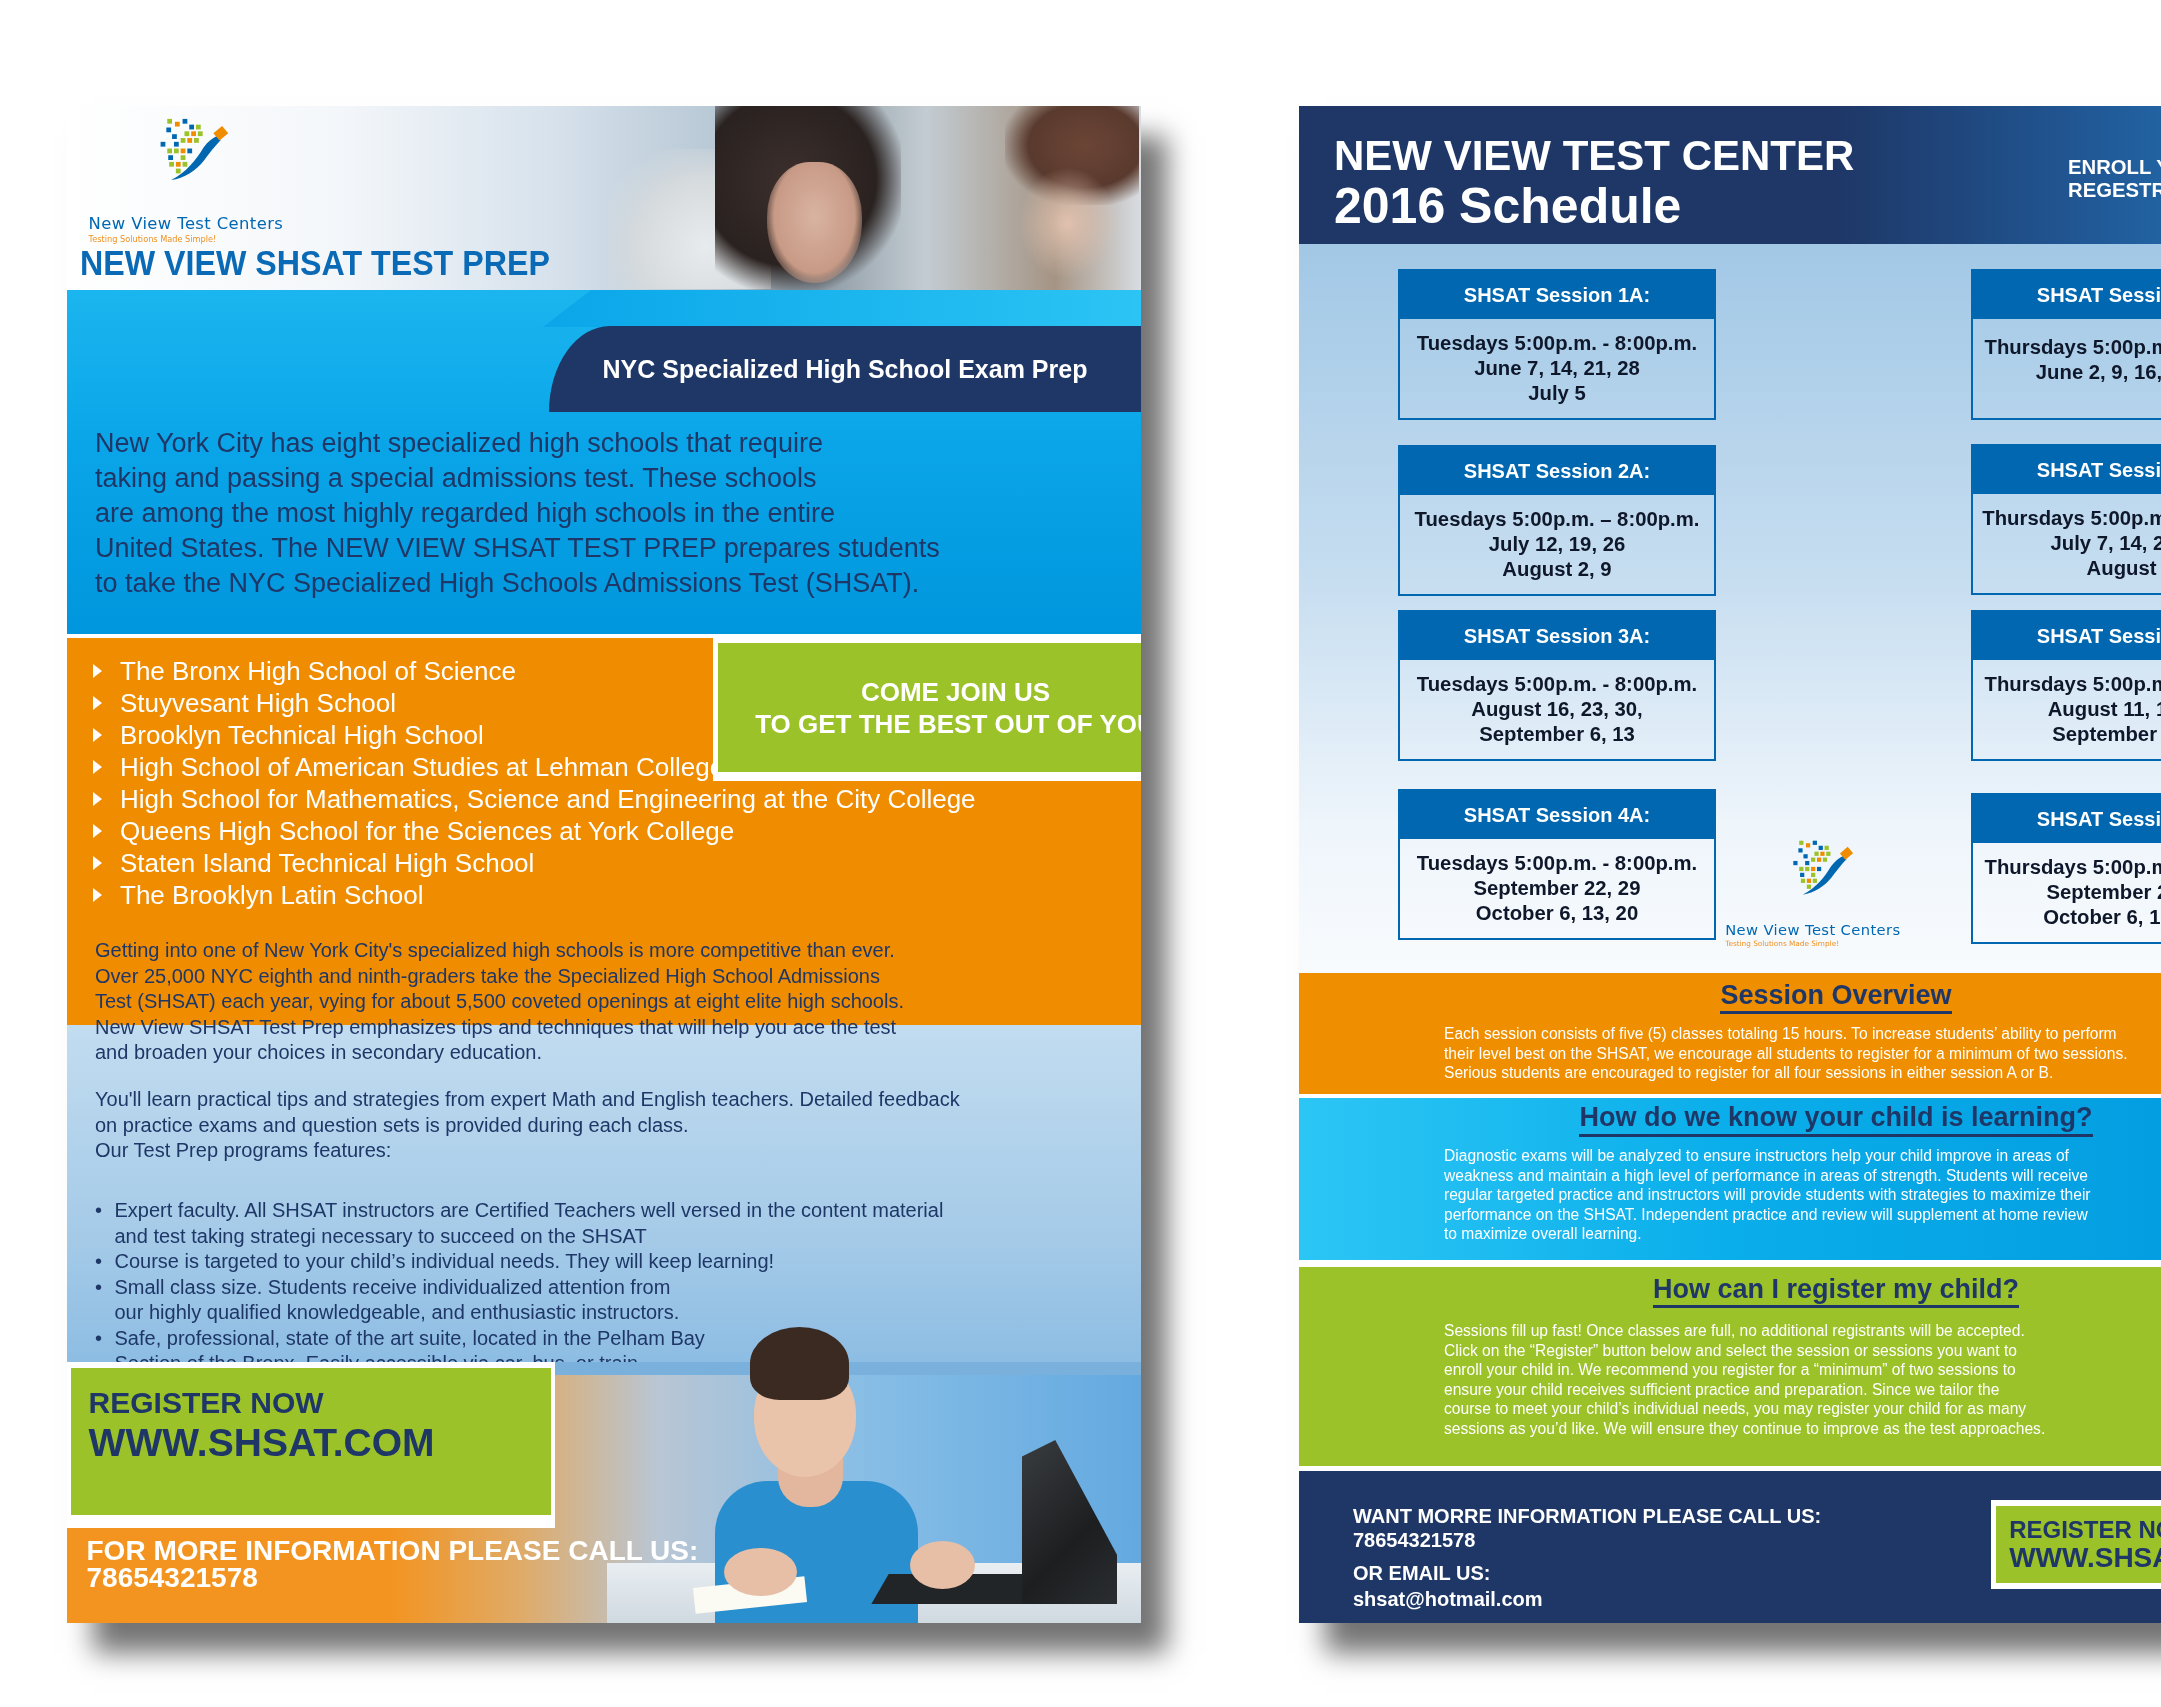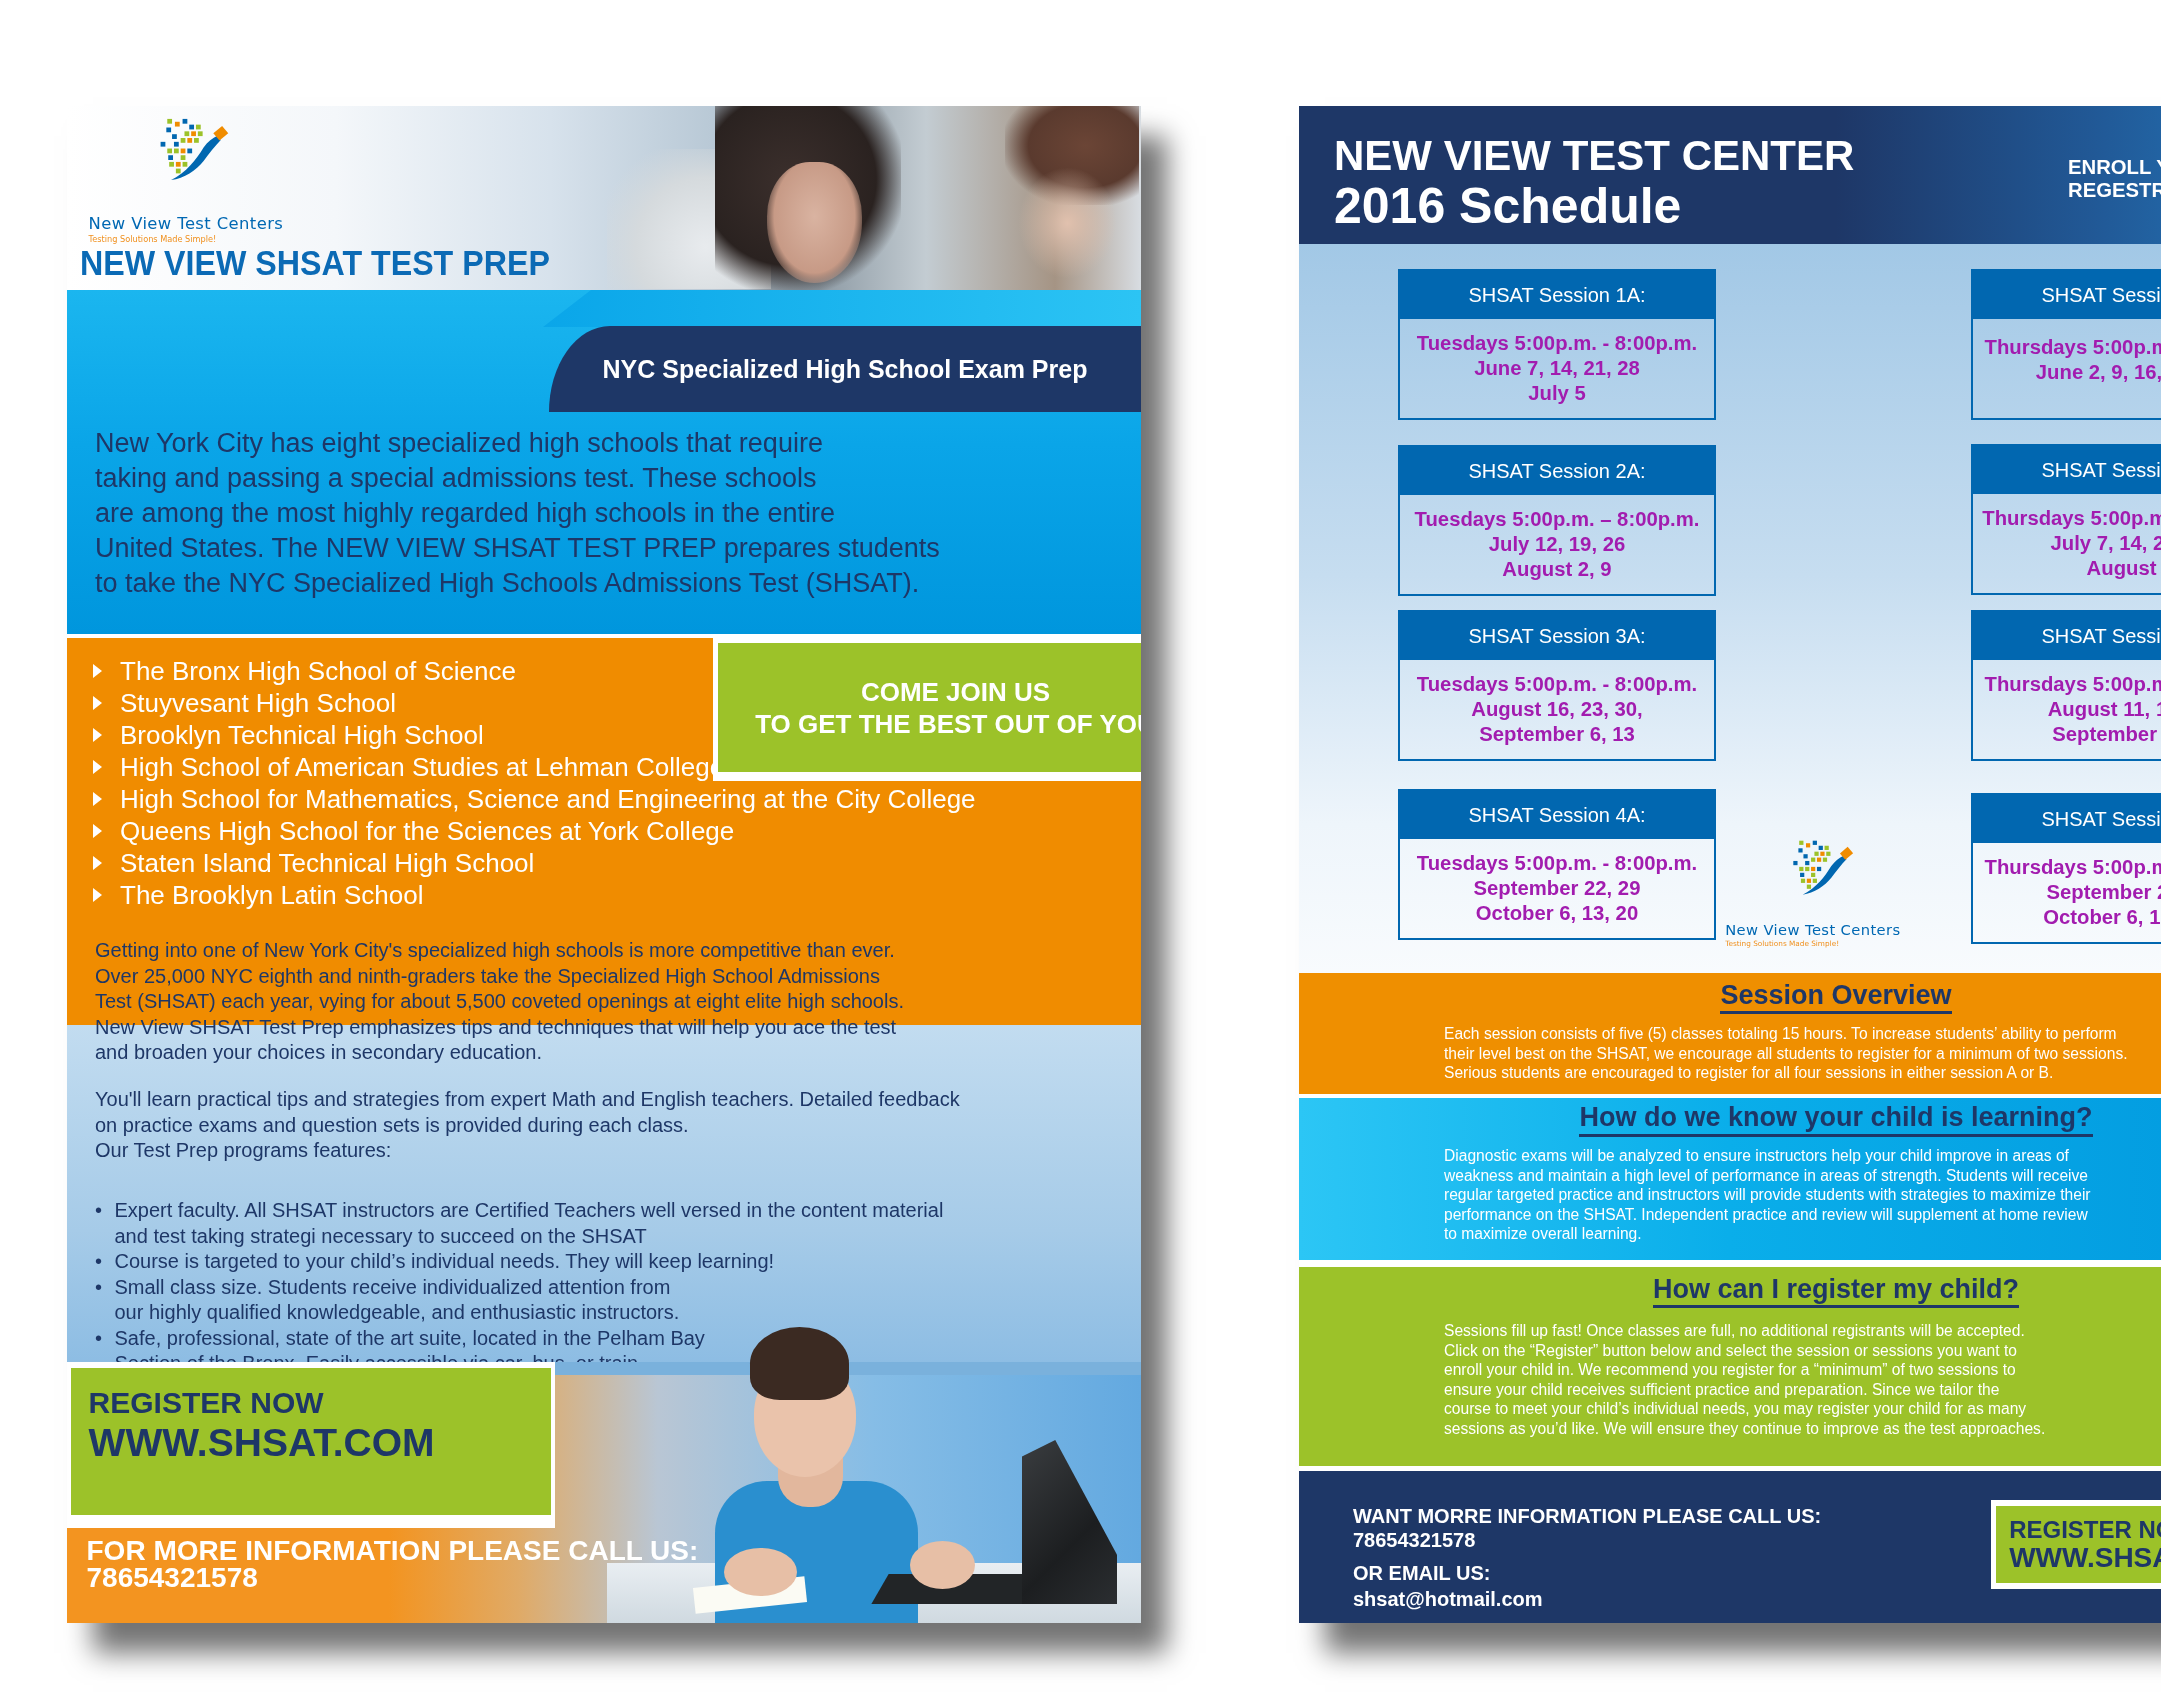--- a/index.html
+++ b/index.html
@@ -85,22 +85,22 @@
     background: linear-gradient(90deg, #1e3767 0%, #1e3767 50%, #215a98 75%, #2583c7 100%); }
   .rp-title-1, .rp-title-2 { color: #ffffff; font-weight: bold; white-space: nowrap; }
   .rp-title-1 { left: 35px; top: 26px; font-size: 42px; }
   .rp-title-2 { left: 35px; top: 71px; font-size: 50px; }
   .rp-enroll { left: 769px; top: 50px; color: #ffffff; font-weight: bold; font-size: 20.3px; line-height: 22.5px; }
   .rp-enroll div { white-space: nowrap; }
 
   .rp-sched-bg { left: 0; top: 138px; width: 1074px; height: 828px;
     background: linear-gradient(180deg, #a2c8e6 0%, #c6ddf0 40%, #eef5fb 70%, #ffffff 100%); }
   .sess { position: absolute; width: 318px; border: 2.6px solid #0167b0; background: transparent; }
-  .sess-head { background: #0167b0; height: 48px; display: flex; align-items: center; justify-content: center; color: #ffffff; font-weight: normal; font-size: 20px; white-space: nowrap; }
-  .sess-body { height: 99px; display: flex; flex-direction: column; align-items: center; justify-content: center; color: #a21caf; font-weight: bold; font-size: 20.3px; line-height: 25px; }
+  .sess-head { background: #0167b0; height: 48px; display: flex; align-items: center; justify-content: center; color: #ffffff; font-weight: bold; font-size: 20px; white-space: nowrap; }
+  .sess-body { height: 99px; display: flex; flex-direction: column; align-items: center; justify-content: center; color: #0f172a; font-weight: bold; font-size: 20.3px; line-height: 25px; }
   .sess-body div { white-space: nowrap; }
 
   .rp-overview { left: 0; top: 867px; width: 1074px; height: 121px; background: #ef8f00; }
   .rp-learning { left: 0; top: 992px; width: 1074px; height: 162px; background: linear-gradient(90deg, #2cc6f5 0%, #0aaeea 40%, #0096dd 100%); }
   .rp-register { left: 0; top: 1161px; width: 1074px; height: 199px; background: #9cc229; }
   .rp-footer { left: 0; top: 1365px; width: 1074px; height: 152px; background: #1e3767; }
 
   .sec-title { position: absolute; left: 0; width: 100%; text-align: center; color: #1e3767; font-weight: bold; font-size: 27px; }
   .sec-title span { display: inline-block; border-bottom: 3.9px solid #1e3767; padding-bottom: 0.9px; white-space: nowrap; }
   .sec-body { position: absolute; left: 145px; color: #ffffff; font-size: 15.6px; line-height: 19.5px; }

